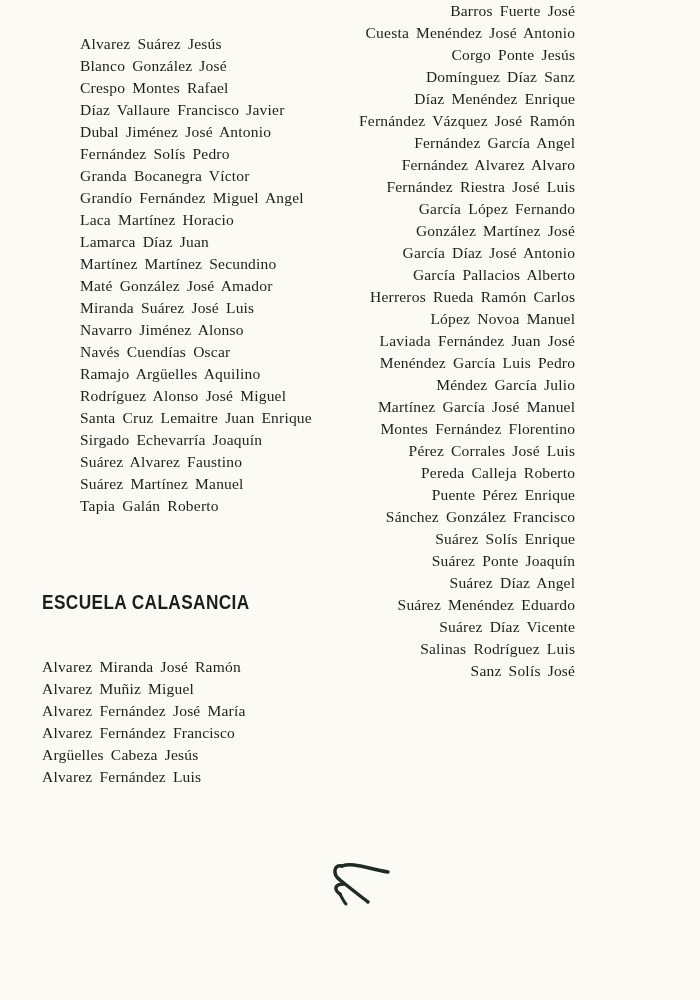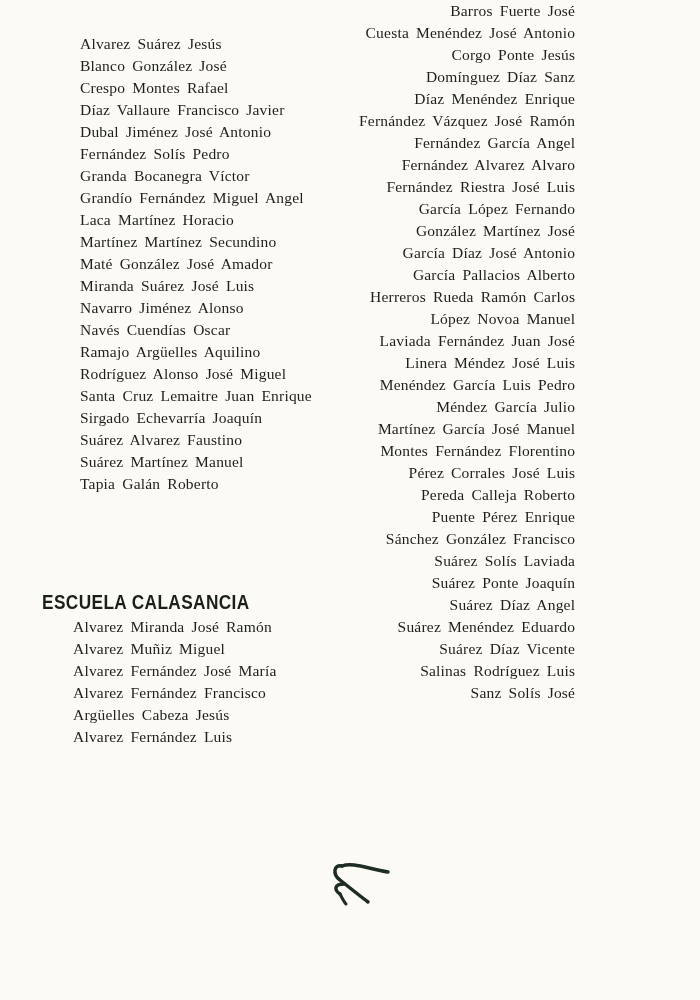--- a/index.html
+++ b/index.html
@@ -26,39 +26,40 @@
     position: absolute;
     left: 42px; top: 590px;
     font-family: "Liberation Sans", "DejaVu Sans", sans-serif;
     font-weight: bold;
     font-size: 21px;
     letter-spacing: 0.5px;
     transform: scaleX(0.82);
     transform-origin: left center;
     color: #1b1f1c;
   }
-  .list2 { position: absolute; left: 42px; top: 616px; margin-left: 31px; }
+  .list2 { position: absolute; left: 42px; top: 656px; }
   .page-mark {
     position: absolute; left: 330px; top: 850px;
     width: 70px; height: 60px;
   }
 </style>
 </head>
 <body>
 
 <div class="col col-left">
   <div class="name">Alvarez Suárez Jesús</div>
   <div class="name">Blanco González José</div>
   <div class="name">Crespo Montes Rafael</div>
   <div class="name">Díaz Vallaure Francisco Javier</div>
   <div class="name">Dubal Jiménez José Antonio</div>
   <div class="name">Fernández Solís Pedro</div>
   <div class="name">Granda Bocanegra Víctor</div>
   <div class="name">Grandío Fernández Miguel Angel</div>
   <div class="name">Laca Martínez Horacio</div>
+  <div class="name">Lamarca Díaz Juan</div>
   <div class="name">Martínez Martínez Secundino</div>
   <div class="name">Maté González José Amador</div>
   <div class="name">Miranda Suárez José Luis</div>
   <div class="name">Navarro Jiménez Alonso</div>
   <div class="name">Navés Cuendías Oscar</div>
   <div class="name">Ramajo Argüelles Aquilino</div>
   <div class="name">Rodríguez Alonso José Miguel</div>
   <div class="name">Santa Cruz Lemaitre Juan Enrique</div>
   <div class="name">Sirgado Echevarría Joaquín</div>
   <div class="name">Suárez Alvarez Faustino</div>
@@ -87,30 +88,29 @@
   <div class="name">Fernández García Angel</div>
   <div class="name">Fernández Alvarez Alvaro</div>
   <div class="name">Fernández Riestra José Luis</div>
   <div class="name">García López Fernando</div>
   <div class="name">González Martínez José</div>
   <div class="name">García Díaz José Antonio</div>
   <div class="name">García Pallacios Alberto</div>
   <div class="name">Herreros Rueda Ramón Carlos</div>
   <div class="name">López Novoa Manuel</div>
   <div class="name">Laviada Fernández Juan José</div>
-  <div class="name">Linera Méndez José Luis</div>
   <div class="name">Menéndez García Luis Pedro</div>
   <div class="name">Méndez García Julio</div>
   <div class="name">Martínez García José Manuel</div>
   <div class="name">Montes Fernández Florentino</div>
   <div class="name">Pérez Corrales José Luis</div>
   <div class="name">Pereda Calleja Roberto</div>
   <div class="name">Puente Pérez Enrique</div>
   <div class="name">Sánchez González Francisco</div>
-  <div class="name">Suárez Solís Laviada</div>
+  <div class="name">Suárez Solís Enrique</div>
   <div class="name">Suárez Ponte Joaquín</div>
   <div class="name">Suárez Díaz Angel</div>
   <div class="name">Suárez Menéndez Eduardo</div>
   <div class="name">Suárez Díaz Vicente</div>
   <div class="name">Salinas Rodríguez Luis</div>
   <div class="name">Sanz Solís José</div>
 </div>
 
 <div class="page-mark">
   <svg width="70" height="60" viewBox="0 0 70 60">

